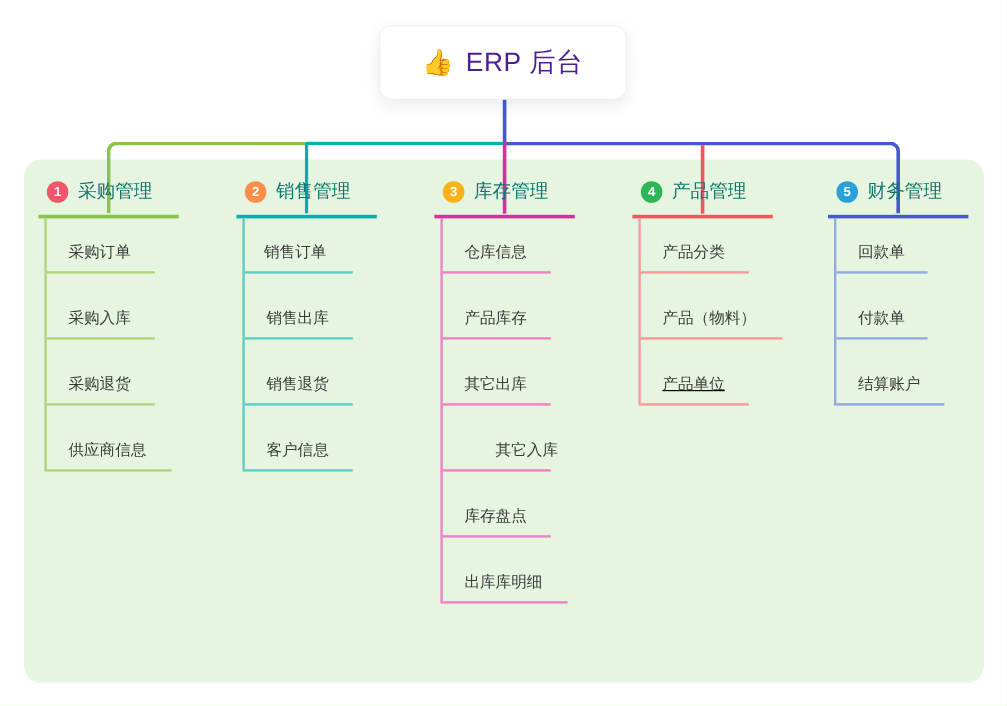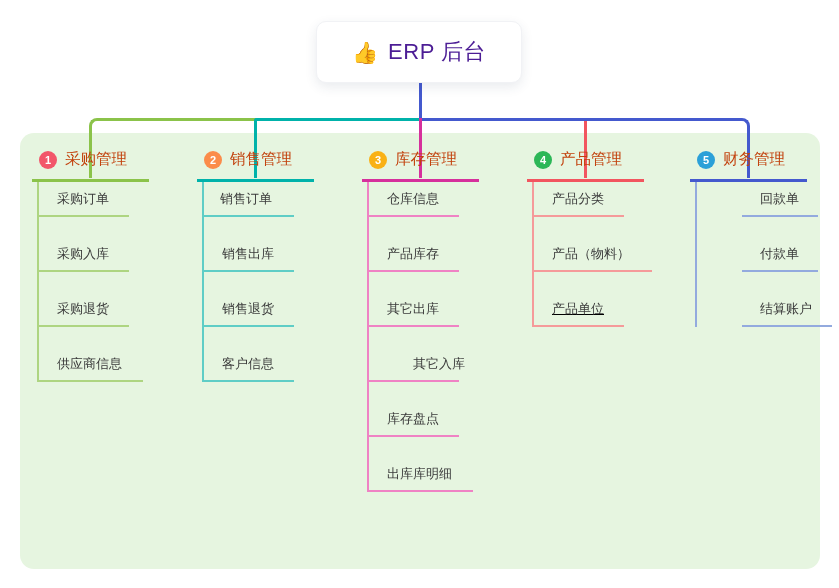--- a/index.html
+++ b/index.html
@@ -33,28 +33,28 @@
   .branch-header {
     display:flex; align-items:center; gap:8px;
     width:117px; padding:0 0 9px 7px;
     border-bottom:3px solid #999;
   }
   .badge {
     width:18px; height:18px; flex:0 0 18px; border-radius:50%;
     color:#ffffff; font-size:11px; font-weight:700;
     display:flex; align-items:center; justify-content:center;
   }
-  .branch-label { font-size:15.5px; color:#c2410c; white-space:nowrap; }
+  .branch-label { font-size:15.5px; color:#0f766e; white-space:nowrap; }
 
   .children { list-style:none; margin-left:5px; border-left:2px solid #ccc; }
   .child {
     height:55px; display:flex; align-items:flex-end;
     padding:0 0 7px 18px; border-bottom:2px solid #ccc;
   }
-  .child:first-child { height:35px;font-family:Liberation Mono, monospace; }
+  .child:first-child { height:46px;font-family:Liberation Mono, monospace; }
   .child-label { font-size:13px; color:#3a3a3a; white-space:nowrap; }
 </style>
 </head>
 <body>
 
 <div class="canvas">
   <div class="panel" id="panel" style="background: rgb(230, 245, 224);"></div>
 
   <div class="root-node">
     <span class="root-icon">👍</span>
@@ -151,21 +151,21 @@
           <li class="child" style="width: 90px; border-bottom-color: rgb(245, 154, 154); text-decoration: underline;">
     <span class="child-label">产品单位</span>
   </li>
         </ul>
   </div>
       <div class="branch" style="left: 690px;">
     <div class="branch-header" style="border-bottom-color: rgb(68, 89, 206);">
       <span class="badge" style="background: rgb(43, 160, 216);">5</span>
       <span class="branch-label">财务管理</span>
     </div>
-    <ul class="children" style="border-left-color: rgb(147, 170, 222); padding-left: 45px;">
+    <ul class="children" style="border-left-color: rgb(147, 170, 222);">
           <li class="child" style="width: 76px; border-bottom-color: rgb(147, 170, 222);">
     <span class="child-label">回款单</span>
   </li>
           <li class="child" style="width: 76px; border-bottom-color: rgb(147, 170, 222);">
     <span class="child-label">付款单</span>
   </li>
           <li class="child" style="width: 90px; border-bottom-color: rgb(147, 170, 222);">
     <span class="child-label">结算账户</span>
   </li>
         </ul>

